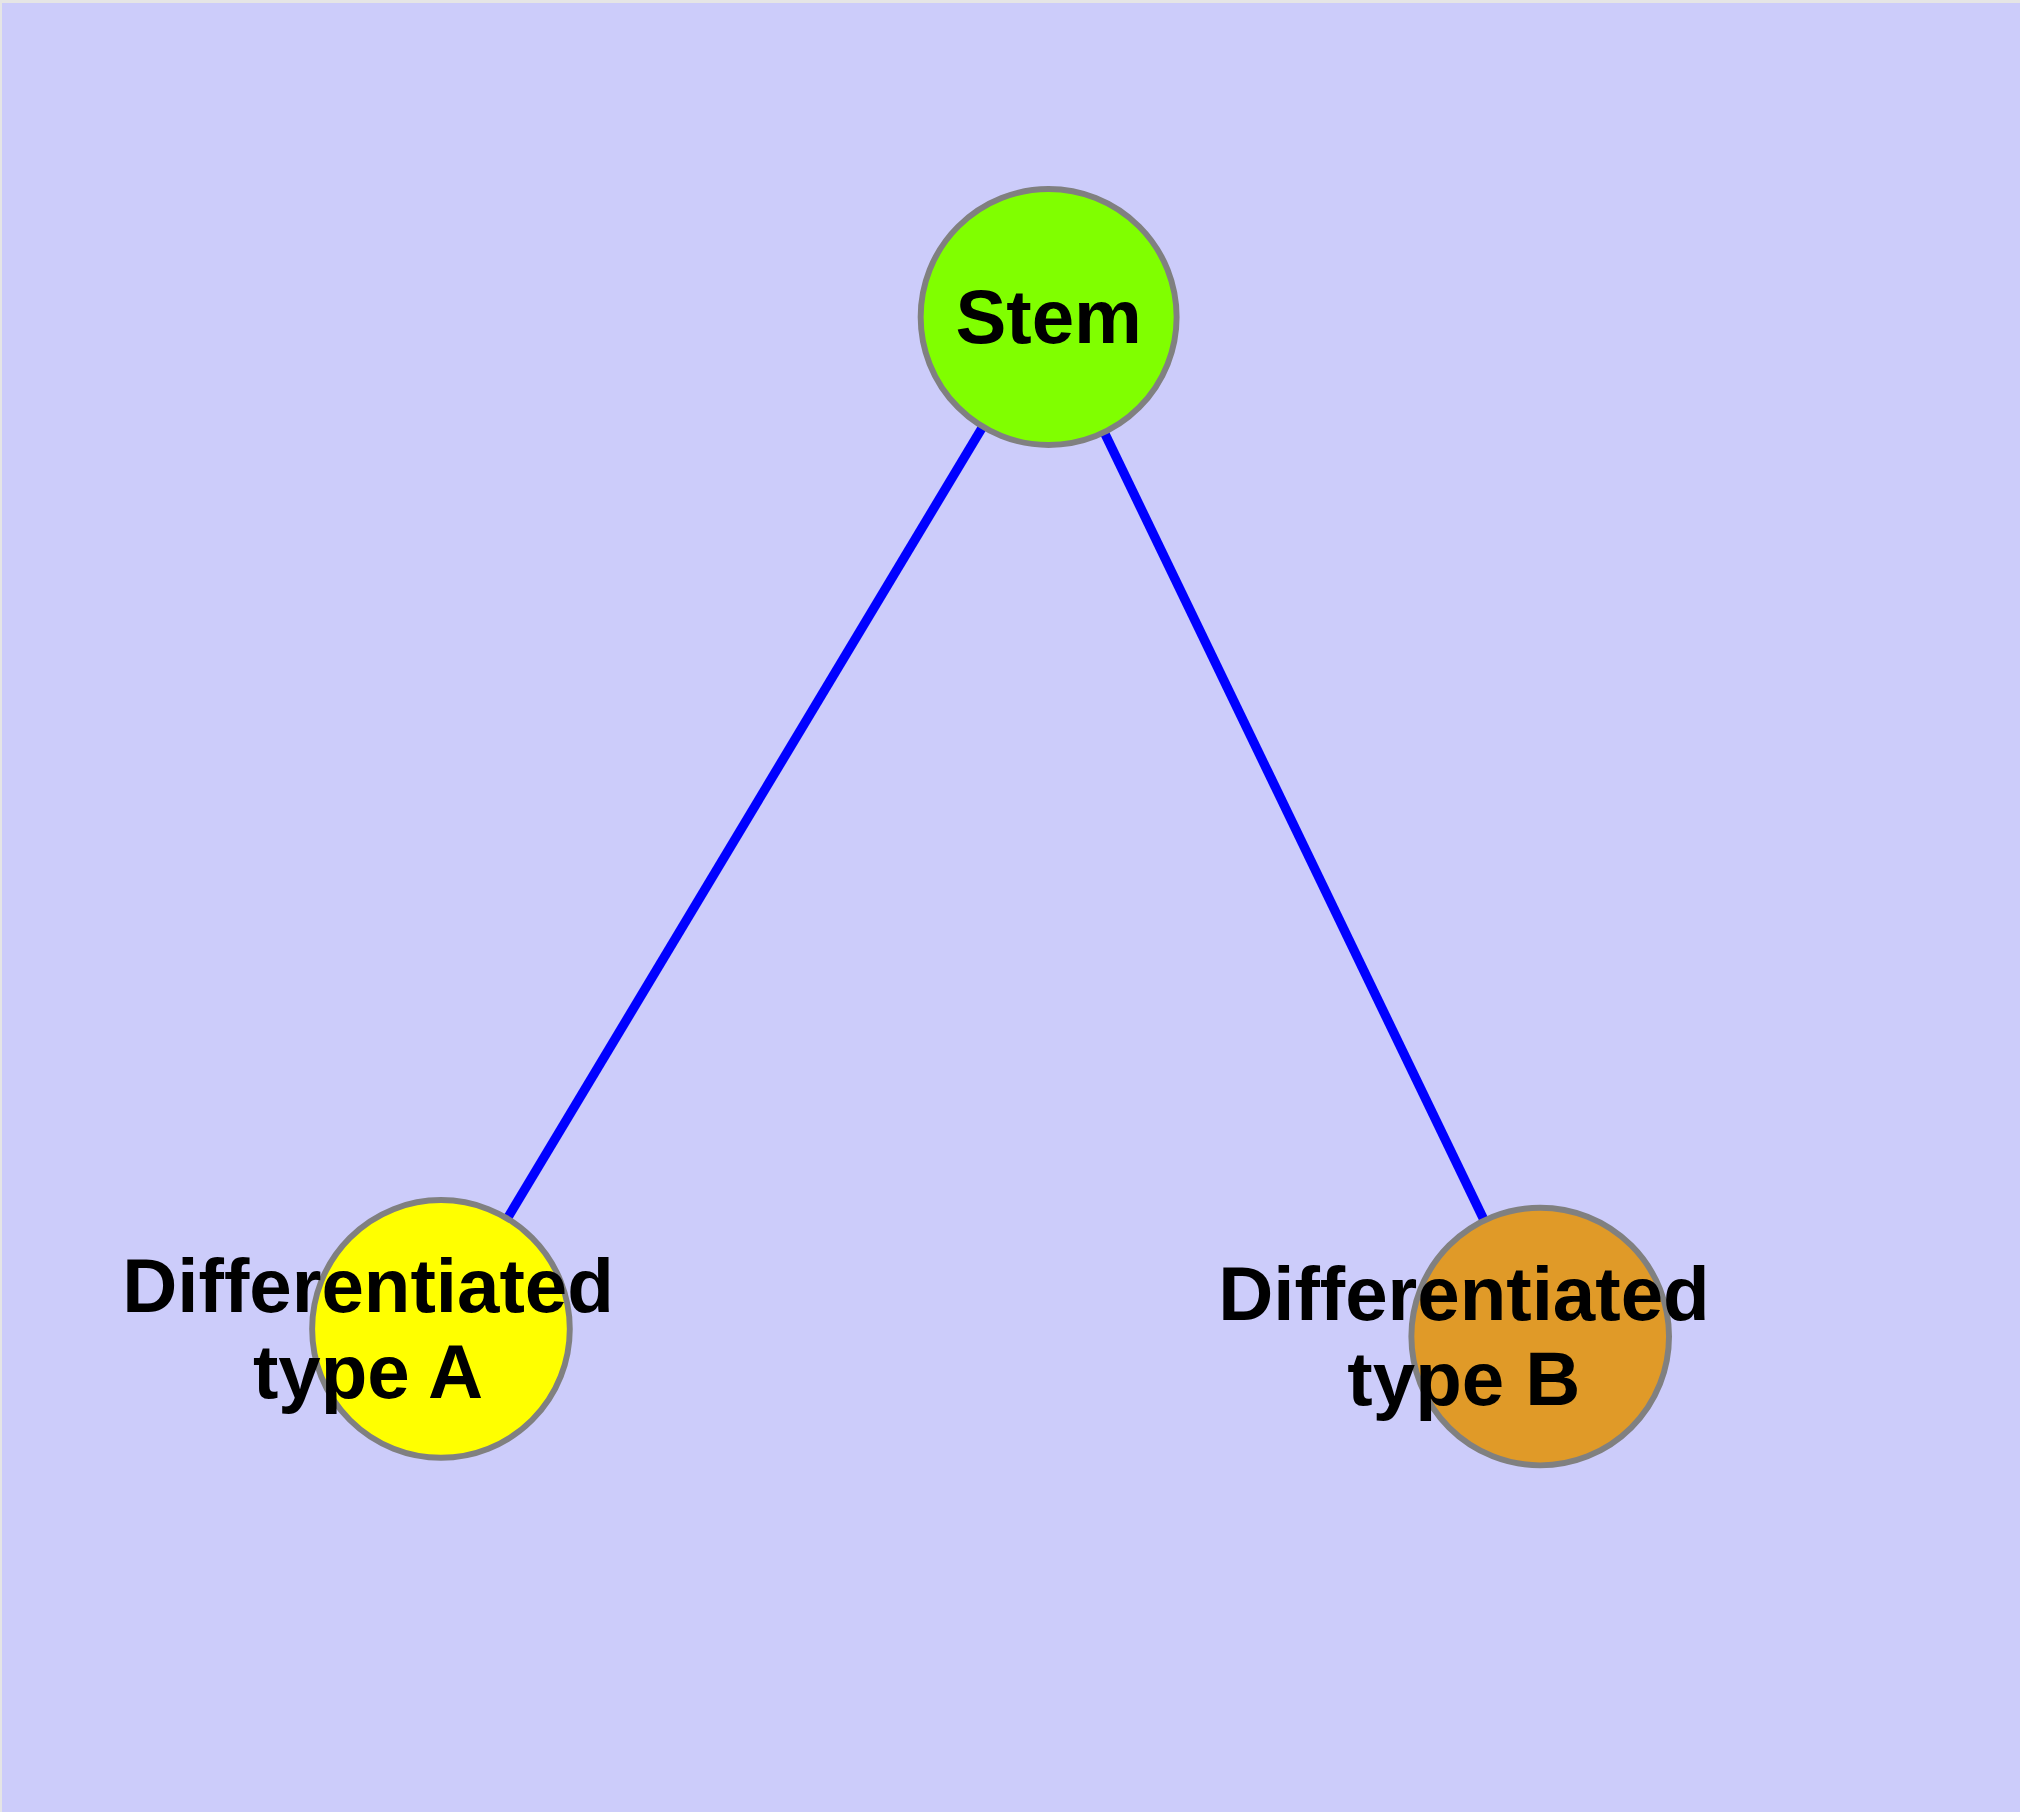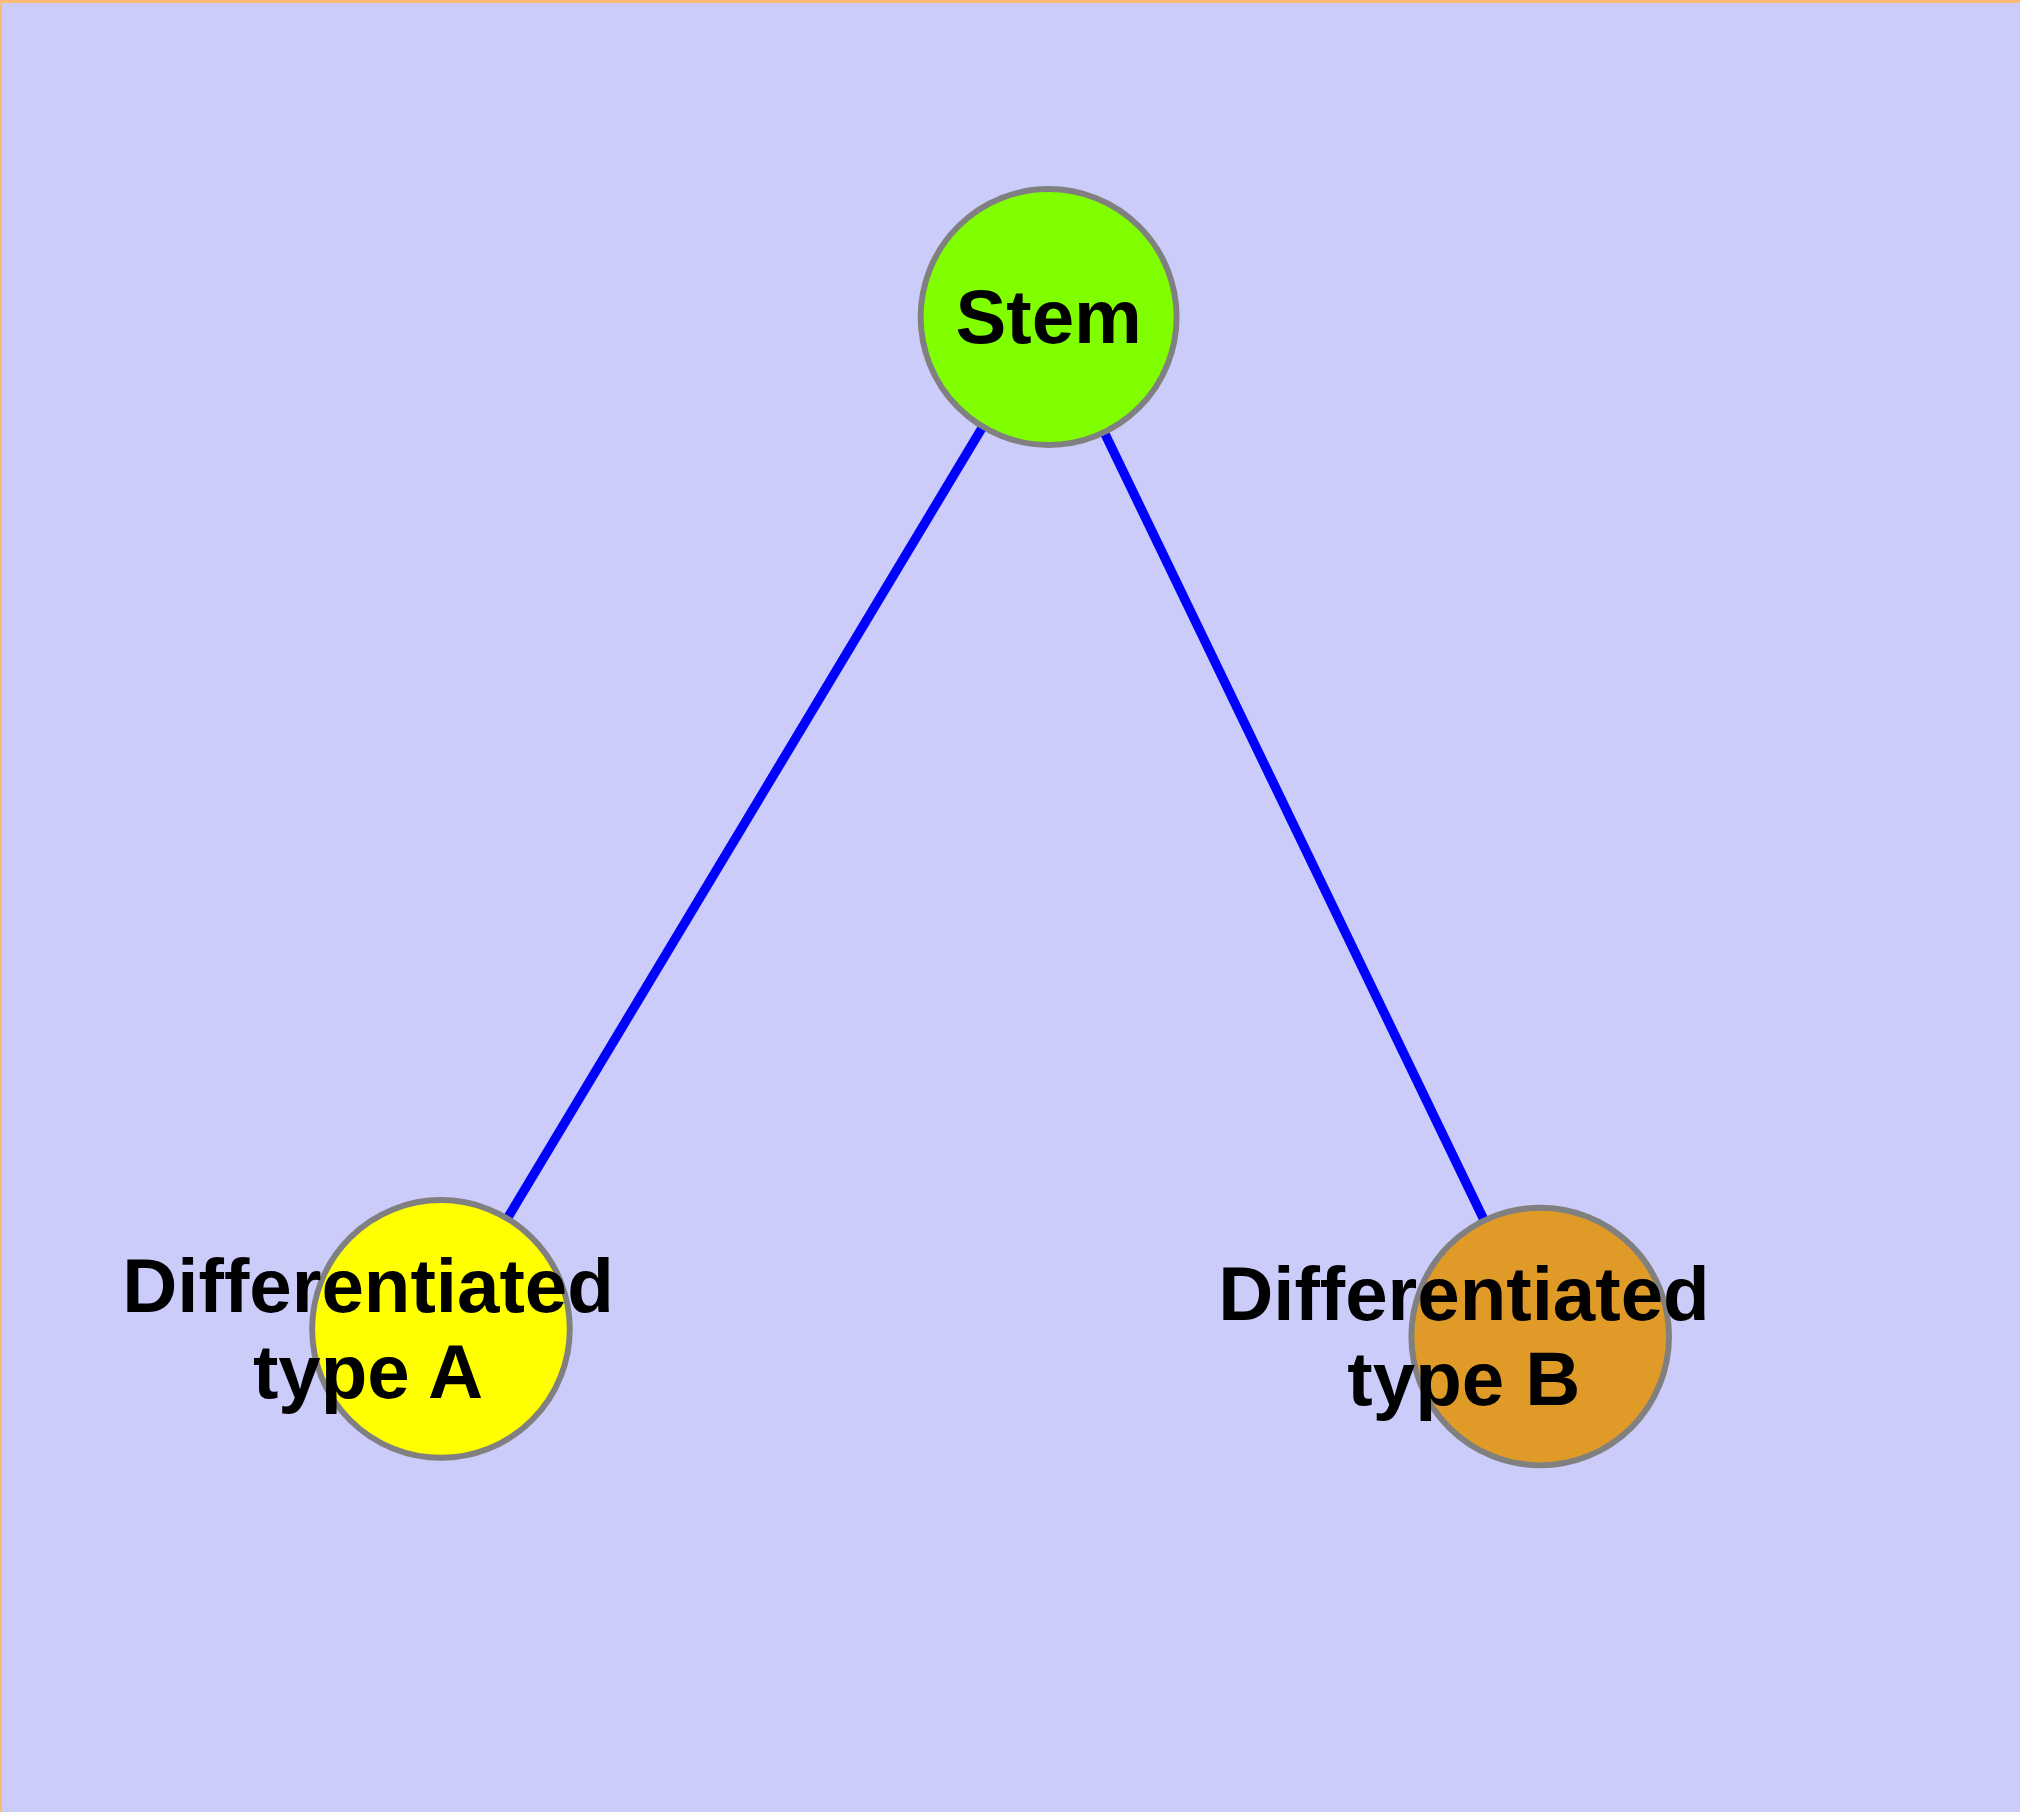--- a/index.html
+++ b/index.html
@@ -4,21 +4,21 @@
 <style>
   html, body {
     margin: 0;
     padding: 0;
     background: #ffffff;
   }
   #canvas {
     position: relative;
     width: 2021px;
     height: 1812px;
-    background: #fdba74;
+    background: #e5e5e5;
     overflow: hidden;
     font-family: "Liberation Sans", sans-serif;
   }
   #plot-bg {
     position: absolute;
     left: 1.7px;
     top: 2.5px;
     width: 2019px;
     height: 1810px;
     background: #ccccfa;

